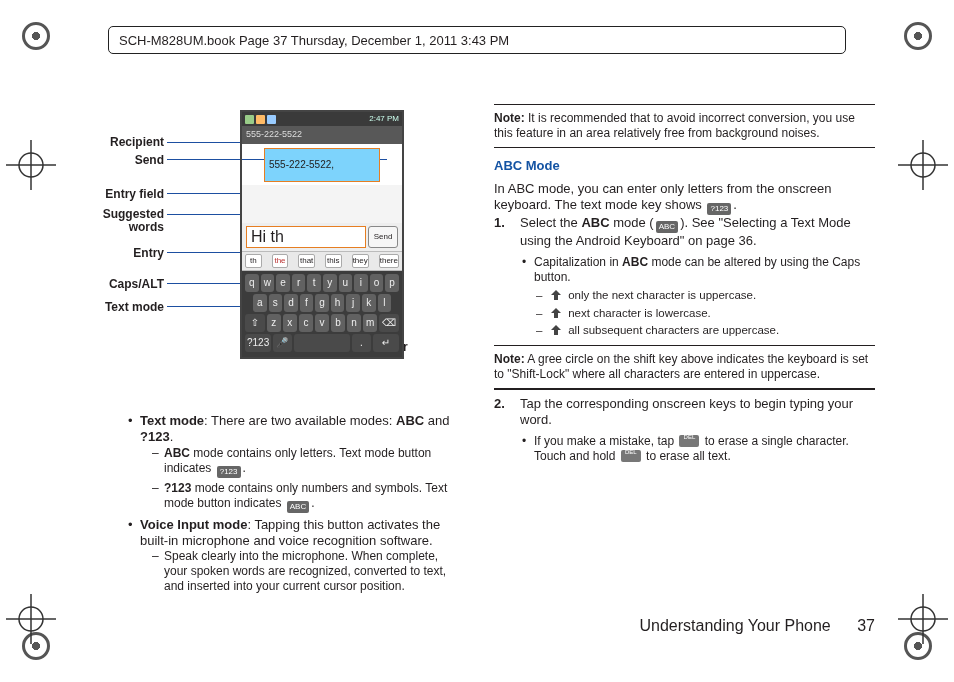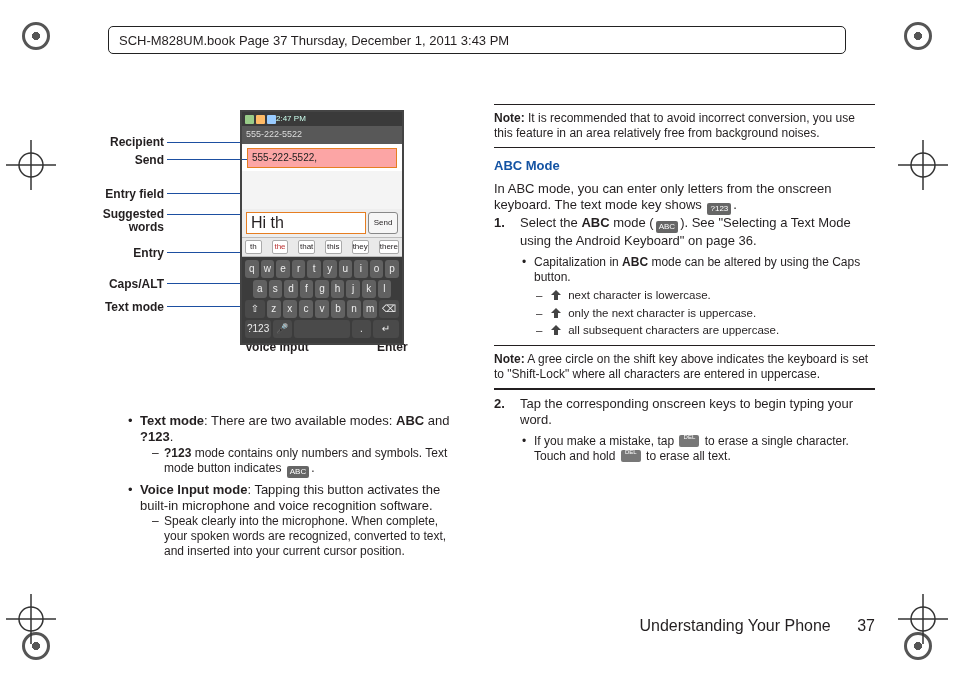--- a/index.html
+++ b/index.html
@@ -34,25 +34,25 @@
   .page{
     position:absolute;left:85px;top:80px;width:790px;height:560px;
     display:flex;gap:28px;
     font-size:13px;line-height:1.25;
   }
   .col{flex:1;min-width:0}
   .colL{position:relative}
   
   .phone-wrap{position:absolute;left:155px;top:30px;width:165px}
   .phone{width:160px;border:2px solid #444}
-  .statusbar{height:14px;background:#3a3a3a;display:flex;align-items:center;padding:0 3px;color:#cfe;font-size:8px}
+  .statusbar{height:14px;background:#3a3a3a;display:flex;align-items:center;justify-content:space-between;padding:0 3px;color:#cfe;font-size:8px}
   .statusbar .ic{display:flex;gap:2px}
   .statusbar .sq{width:9px;height:9px;background:#9c8;border-radius:1px}
   .recip{height:18px;background:#585858;color:#ddd;font-size:9px;padding:0 4px;display:flex;align-items:center}
-  .recip-box{margin:4px 5px 3px;border:1.4px solid #e67e22;height:18px;display:flex;align-items:center;font-size:10px;padding:0 4px;color:#222;background:#fca5a5}
+  .recip-box{margin:4px 22px 3px;border:1.4px solid #e67e22;height:18px;display:flex;align-items:center;font-size:10px;padding:7px 4px;color:#222;background:#7dd3fc}
   .msgarea{height:38px;background:#f4f4f4}
   .entryrow{display:flex;gap:2px;padding:3px 4px;background:#eee}
   .entrybox{flex:1;border:1.4px solid #e67e22;height:20px;display:flex;align-items:center;padding:0 4px;font-size:16px;background:#fff}
   .sendbtn{width:28px;border:1px solid #888;background:#f6f6f6;font-size:8px;display:flex;align-items:center;justify-content:center;border-radius:3px}
   .sugrow{display:flex;background:#e9e9e9;padding:2px 3px;gap:10px;border-top:1px solid #bbb;border-bottom:1px solid #bbb}
   .sug{flex:1;font-size:8px;background:#fff;border:1px solid #aaa;text-align:center;line-height:12px;height:12px;border-radius:2px}
   .sug.hl{color:#b33}
   .keys{background:#3c3c3c;padding:3px}
   .krow{display:flex;gap:2px;margin-bottom:2px}
   .key{flex:1;height:18px;background:#616161;color:#eee;border-radius:3px;font-size:10px;display:flex;align-items:center;justify-content:center}
@@ -224,20 +224,21 @@
           </div>
         </div>
       </div>
     </div>
 
     <div class="body-text">
       <ul class="b1">
         <li>
           <b>Text mode</b><span>: There are two available modes: </span><b>ABC</b><span> and </span><b>?123</b><span>.</span>
           <div class="sub">
+            <div><b>ABC</b><span> mode contains only letters. Text mode button indicates </span><span class="text-icon">?123</span><span>.</span></div>
             <div><b>?123</b><span> mode contains only numbers and symbols. Text mode button indicates </span><span class="text-icon">ABC</span><span>.</span></div>
           </div>
         </li>
         <li>
           <b>Voice Input mode</b><span>: Tapping this button activates the built-in microphone and voice recognition software.</span>
           <div class="sub">
             <div>Speak clearly into the microphone. When complete, your spoken words are recognized, converted to text, and inserted into your current cursor position.</div>
           </div>
         </li>
       </ul>
@@ -252,22 +253,22 @@
     <div class="section-hdr">ABC Mode</div>
     <div><span>In ABC mode, you can enter only letters from the onscreen keyboard. The text mode key shows </span><span class="text-icon">?123</span><span>.</span></div>
 
     <ol class="steps">
       <li>
         <span>Select the </span><b>ABC</b><span> mode (</span><span class="text-icon">ABC</span><span>). See "Selecting a Text Mode using the Android Keyboard" on page 36.</span>
         <ul class="b2">
           <li>
             <span>Capitalization in </span><b>ABC</b><span> mode can be altered by using the Caps button.</span>
             <div class="sub2">
+              <div><span class="arrow-icon"></span><span> only the next character is uppercase.</span></div>
               <div><span class="arrow-icon"></span><span> next character is lowercase.</span></div>
-              <div><span class="arrow-icon"></span><span> only the next character is uppercase.</span></div>
               <div><span class="arrow-icon"></span><span> all subsequent characters are uppercase.</span></div>
             </div>
           </li>
         </ul>
       </li>
     </ol>
 
     <div class="rule"></div>
     <div class="note-row"><b>Note:</b><span> A gree circle on the shift key above indicates the keyboard is set to "Shift-Lock" where all characters are entered in uppercase.</span></div>
     <div class="rule"></div>

